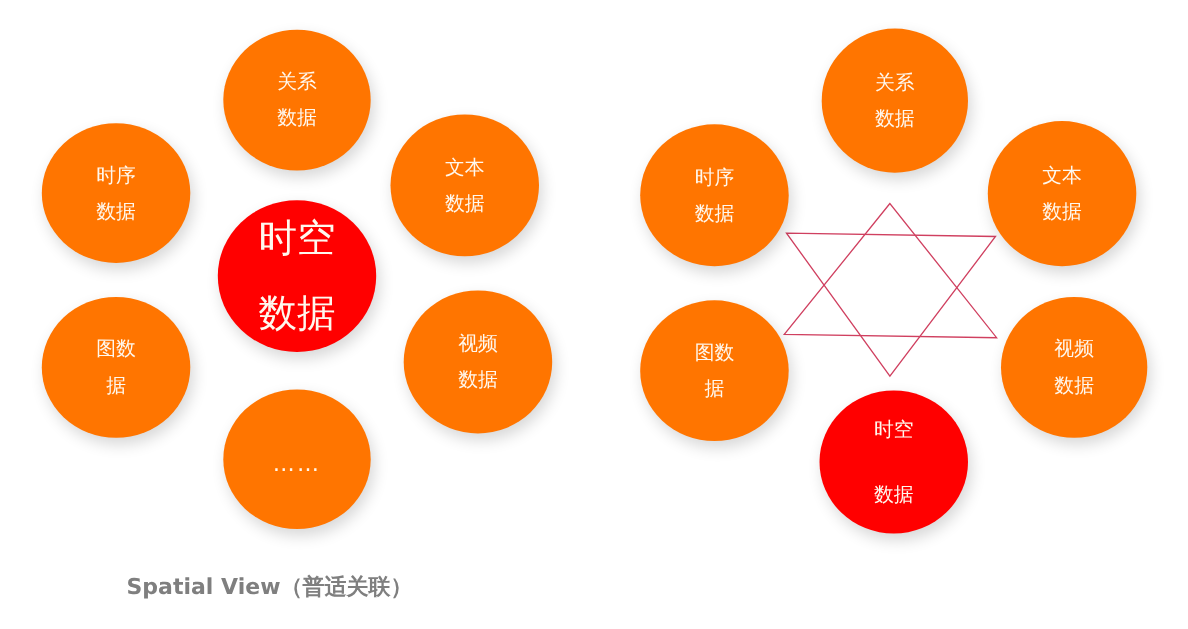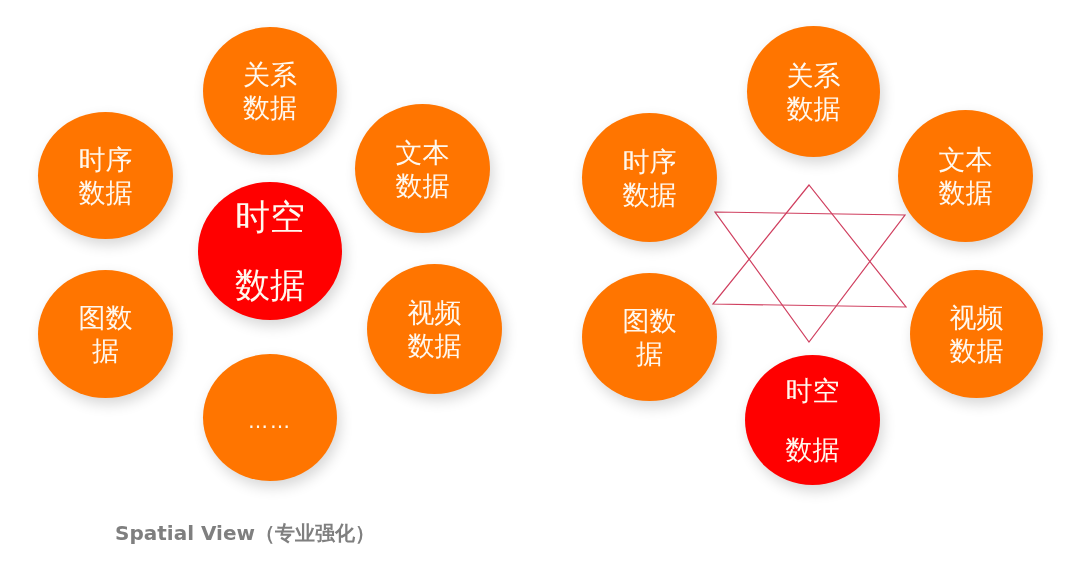--- a/index.html
+++ b/index.html
@@ -12,21 +12,21 @@
   .panel-left { left: 0; width: 540px; }
   .panel-right { left: 540px; width: 540px; }
   .node {
     position: absolute; border-radius: 50%;
     display: flex; align-items: center; justify-content: center; flex-direction: column;
     color: #fff8ee; text-align: center;
     box-shadow: 3px 6px 14px rgba(0,0,0,0.16);
   }
   .node.orange { background: #ff7500; }
   .node.red { background: #ff0000; gap: 26px; }
-  .node .line { display: block; font-size: 27px; line-height: 33px; letter-spacing: 0px; }
+  .node .line { display: block; font-size: 18px; line-height: 33px; letter-spacing: 0px; }
   .node.big .line { font-size: 35px; line-height: 42px; }
   .node .dots { font-size: 20px; letter-spacing: 2px; line-height: 20px; margin-top: 6px; }
   .caption {
     position: absolute; font-weight: bold; color: #7f7f7f; font-size: 20px;
     white-space: nowrap; top: 520px; line-height: 26px;
   }
   svg.star { position: absolute; left: 0; top: 0; }
 </style>
 </head>
 <body>
@@ -60,21 +60,21 @@
 
   <div class="node orange" style="left:367px; top:264px; width:135px; height:130px;">
     <span class="line">视频</span>
     <span class="line">数据</span>
   </div>
 
   <div class="node orange" style="left:203px; top:354px; width:134px; height:127px;">
     <span class="dots">……</span>
   </div>
 
-  <div class="caption" style="left:115px;">Spatial View（专业强化）</div>
+  <div class="caption" style="left:115px;">Spatial View（普适关联）</div>
 </div>
 
 <div class="panel panel-right">
 
   <svg class="star" width="540" height="572">
     <polygon points="269,185 173,304 366,307" fill="none" stroke="#d04060" stroke-width="1.2"></polygon>
     <polygon points="175,212 365,215 269,342" fill="none" stroke="#d04060" stroke-width="1.2"></polygon>
   </svg>
 
   <div class="node orange" style="left:207px; top:26px; width:133px; height:131px;">

